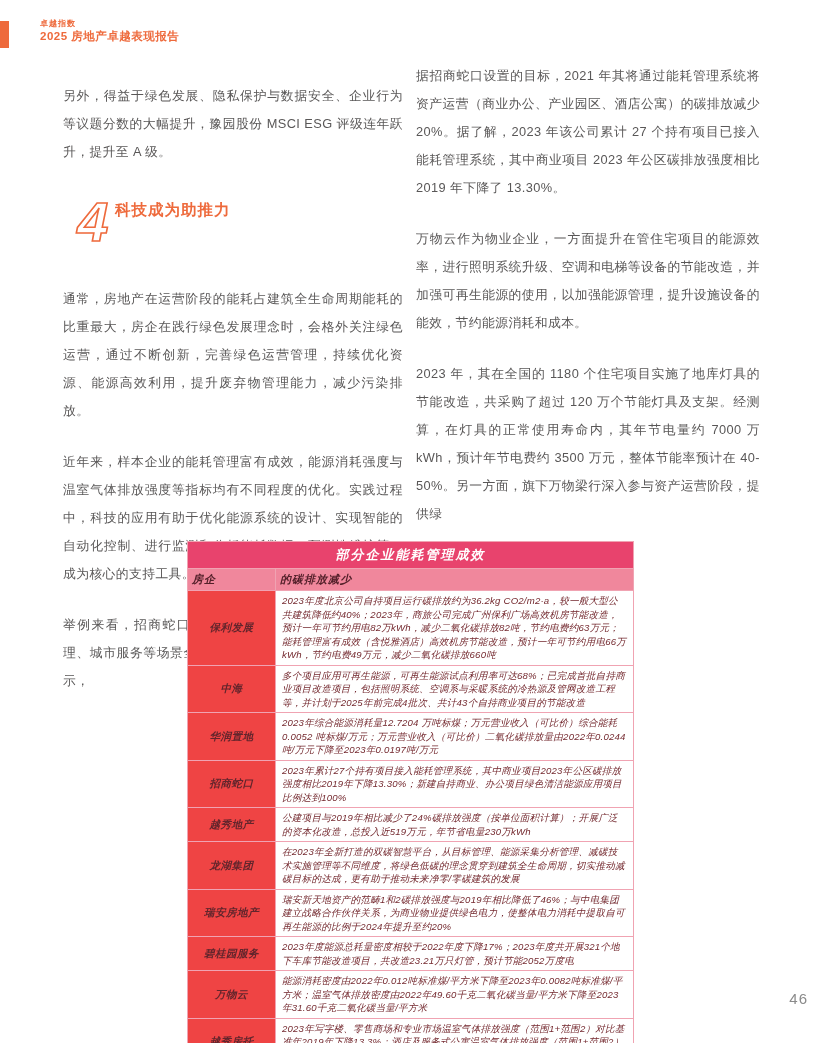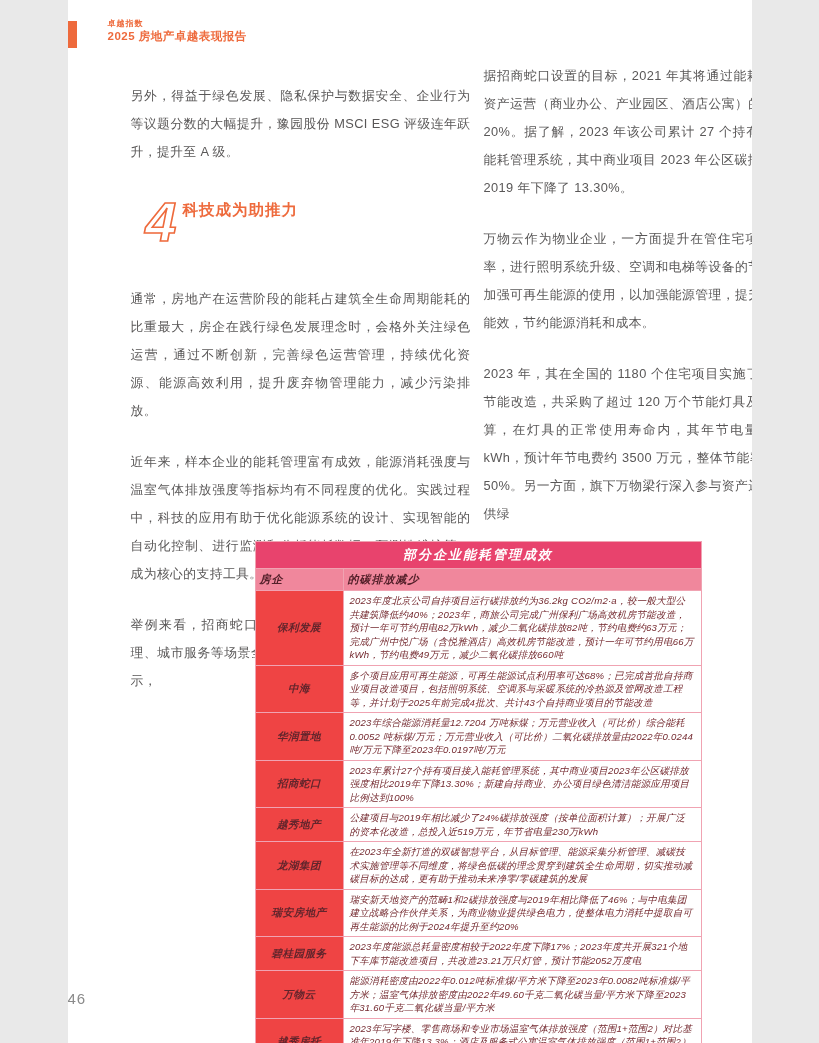--- a/index.html
+++ b/index.html
@@ -1,18 +1,18 @@
 <!DOCTYPE html>
 <html><head>
 <meta charset="utf-8">
 <style>
   html,body{margin:0;padding:0;background:#e9e9e9;}
   .page{
     position:relative;
-    width:684px;height:1043px;
+    width:819px;height:1043px;
     margin:0 auto;
     background:#ffffff;
     font-family:"Liberation Sans","DejaVu Sans",sans-serif;
     overflow:hidden;
   }
   
   .brand-bar{
     position:absolute;left:0;top:21px;width:9px;height:27px;
     background:#ee6a3c;
   }
@@ -46,21 +46,21 @@
   td.company{
     background:#ef4444;text-align:center;vertical-align:middle;
     font-size:10.5px;font-weight:bold;color:#63252c;padding:3px 2px;letter-spacing:0.5px;
   }
   td.detail{
     background:#ffffff;text-align:left;vertical-align:middle;
     padding:3px 6px;letter-spacing:0.2px;
   }
   
   .page-num{
-    position:absolute;left:0;right:0;top:990px;text-align:left;
+    position:absolute;left:0;right:11px;top:990px;text-align:right;
     color:#8a8a8a;font-size:15px;letter-spacing:1px;
   }
 </style>
 </head>
 <body>
 
 <div class="page">
 
   <div class="brand-bar"></div>
   <div class="brand-text">
@@ -104,21 +104,21 @@
           <th class="tbl-title" colspan="2">部分企业能耗管理成效</th>
         </tr>
         <tr class="col-head">
           <th>房企</th>
           <th>的碳排放减少</th>
         </tr>
       </thead>
       <tbody>
           <tr>
             <td class="company">保利发展</td>
-            <td class="detail">2023年度北京公司自持项目运行碳排放约为36.2kg CO2/m2·a，较一般大型公共建筑降低约40%；2023年，商旅公司完成广州保利广场高效机房节能改造，预计一年可节约用电82万kWh，减少二氧化碳排放82吨，节约电费约63万元；完成广州中悦广场（含悦雅酒店）高效机房节能改造，预计一年可节约用电66万kWh，节约电费49万元，减少二氧化碳排放660吨</td>
+            <td class="detail">2023年度北京公司自持项目运行碳排放约为36.2kg CO2/m2·a，较一般大型公共建筑降低约40%；2023年，商旅公司完成广州保利广场高效机房节能改造，预计一年可节约用电82万kWh，减少二氧化碳排放82吨，节约电费约63万元；能耗管理富有成效（含悦雅酒店）高效机房节能改造，预计一年可节约用电66万kWh，节约电费49万元，减少二氧化碳排放660吨</td>
           </tr>
           <tr>
             <td class="company">中海</td>
             <td class="detail">多个项目应用可再生能源，可再生能源试点利用率可达68%；已完成首批自持商业项目改造项目，包括照明系统、空调系与采暖系统的冷热源及管网改造工程等，并计划于2025年前完成4批次、共计43个自持商业项目的节能改造</td>
           </tr>
           <tr>
             <td class="company">华润置地</td>
             <td class="detail">2023年综合能源消耗量12.7204 万吨标煤；万元营业收入（可比价）综合能耗0.0052 吨标煤/万元；万元营业收入（可比价）二氧化碳排放量由2022年0.0244吨/万元下降至2023年0.0197吨/万元</td>
           </tr>
           <tr>

